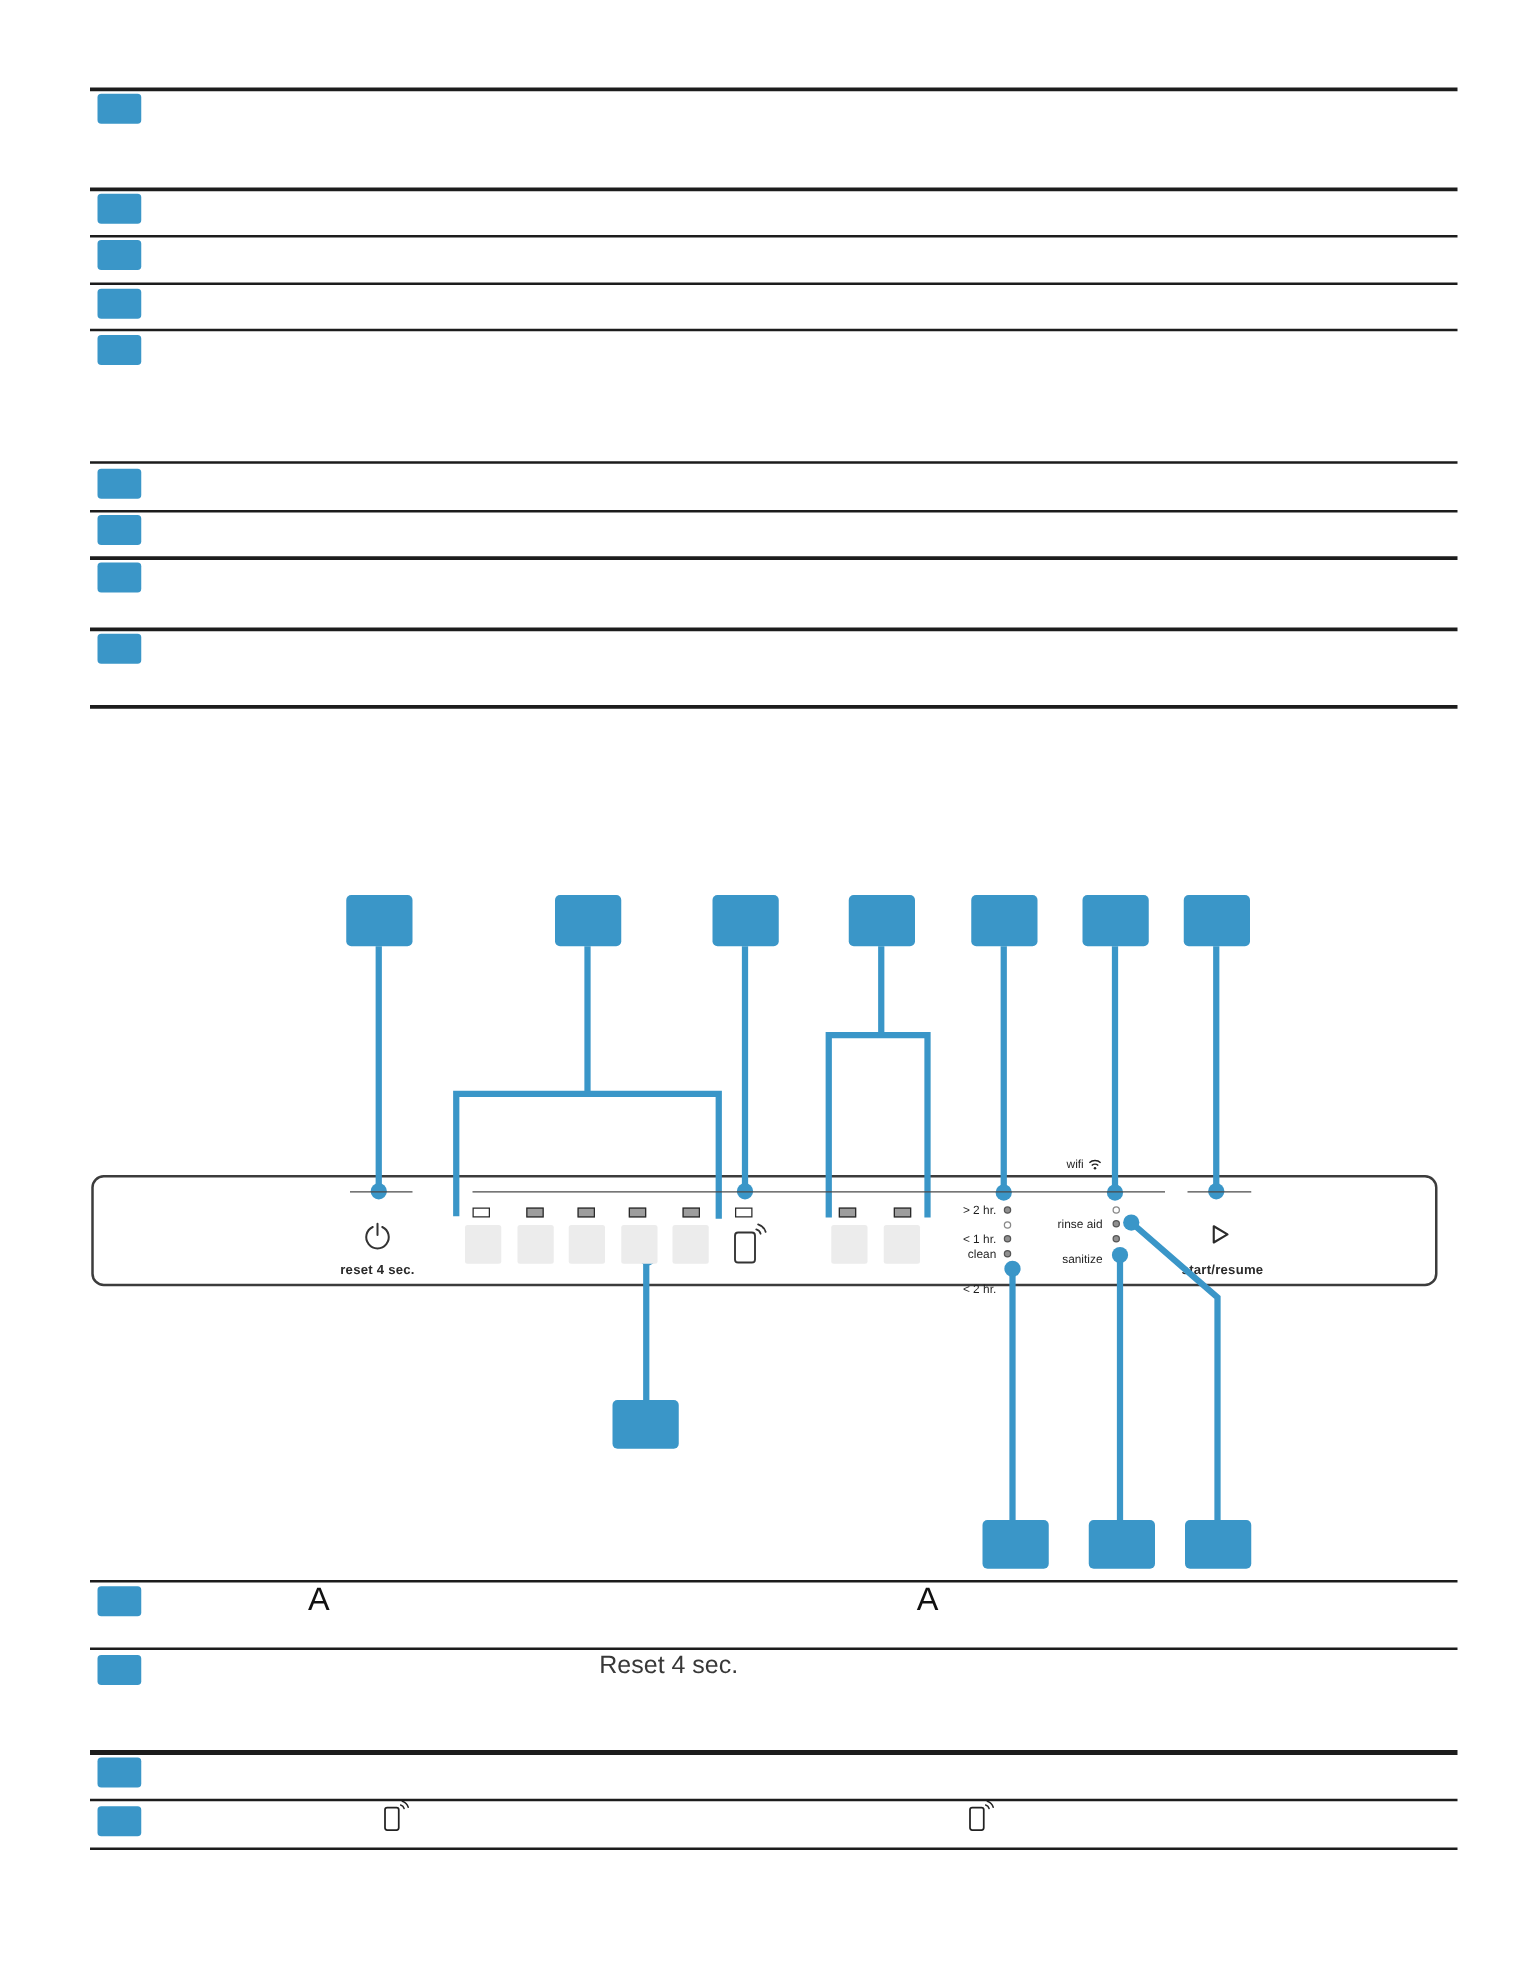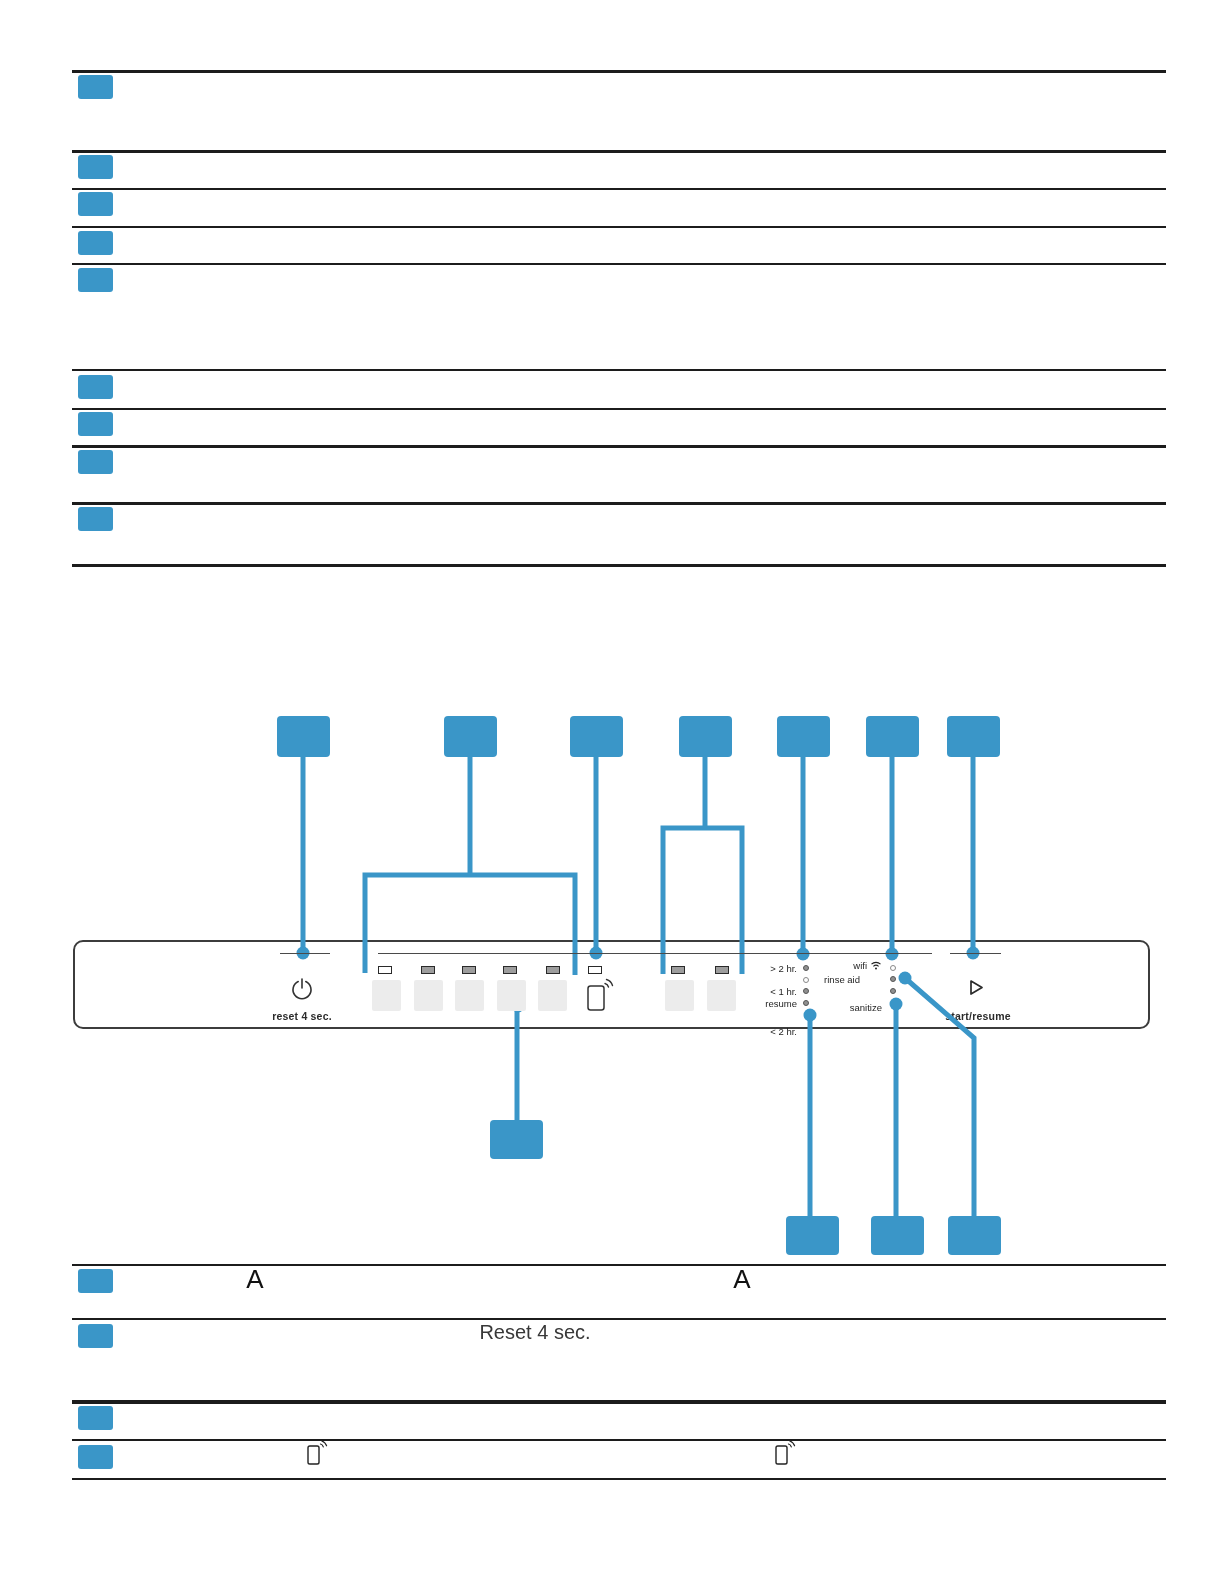--- a/index.html
+++ b/index.html
@@ -141,35 +141,35 @@
     <div class="led-dot" style="position: absolute; left: 803px; top: 965px; background: rgb(144, 144, 144); border: 1.2px solid rgb(85, 85, 85);"></div>
     <div class="status-row" style="position: absolute; left: 677px; top: 1026px; width: 120px;">
       <span>&lt; 2 hr.</span>
     </div>
     <div class="led-dot" style="position: absolute; left: 803px; top: 977px; background: rgb(255, 255, 255); border: 1.2px solid rgb(136, 136, 136);"></div>
     <div class="status-row" style="position: absolute; left: 677px; top: 986px; width: 120px;">
       <span>&lt; 1 hr.</span>
     </div>
     <div class="led-dot" style="position: absolute; left: 803px; top: 988px; background: rgb(144, 144, 144); border: 1.2px solid rgb(85, 85, 85);"></div>
     <div class="status-row" style="position: absolute; left: 677px; top: 998px; width: 120px;">
-      <span>resume</span>
+      <span>clean</span>
     </div>
     <div class="led-dot" style="position: absolute; left: 803px; top: 1000px; background: rgb(144, 144, 144); border: 1.2px solid rgb(85, 85, 85);"></div>
-    <div class="status-row" style="position: absolute; left: 762px; top: 960px; width: 120px;">
+    <div class="status-row" style="position: absolute; left: 762px; top: 926px; width: 120px;">
       <span>wifi</span>
       <span style="display: inline-flex;">
         <svg width="12" height="10" viewBox="0 0 12 10" style="margin-left:3px;">
           <path d="M1.5 4.2 A6.5 6.5 0 0 1 10.5 4.2" fill="none" stroke="#222" stroke-width="1.1"></path>
           <path d="M3.4 6.4 A3.8 3.8 0 0 1 8.6 6.4" fill="none" stroke="#222" stroke-width="1.1"></path>
           <circle cx="6" cy="8.6" r="1" fill="#222"></circle>
         </svg>
       </span>
     </div>
     <div class="led-dot" style="position: absolute; left: 890px; top: 965px; background: rgb(255, 255, 255); border: 1.2px solid rgb(136, 136, 136);"></div>
-    <div class="status-row" style="position: absolute; left: 740px; top: 974px; width: 120px;">
+    <div class="status-row" style="position: absolute; left: 762px; top: 974px; width: 120px;">
       <span>rinse aid</span>
     </div>
     <div class="led-dot" style="position: absolute; left: 890px; top: 976px; background: rgb(144, 144, 144); border: 1.2px solid rgb(85, 85, 85);"></div>
     <div class="status-row" style="position: absolute; left: 762px; top: 1002px; width: 120px;">
       <span>sanitize</span>
     </div>
     <div class="led-dot" style="position: absolute; left: 890px; top: 988px; background: rgb(144, 144, 144); border: 1.2px solid rgb(85, 85, 85);"></div>
     <div style="position: absolute; left: 305px; top: 1440px;">
       <svg width="24" height="26" viewBox="0 0 24 26">
         <rect x="3" y="6" width="11" height="18" rx="1.8" fill="#fff" stroke="#222" stroke-width="1.4"></rect>

